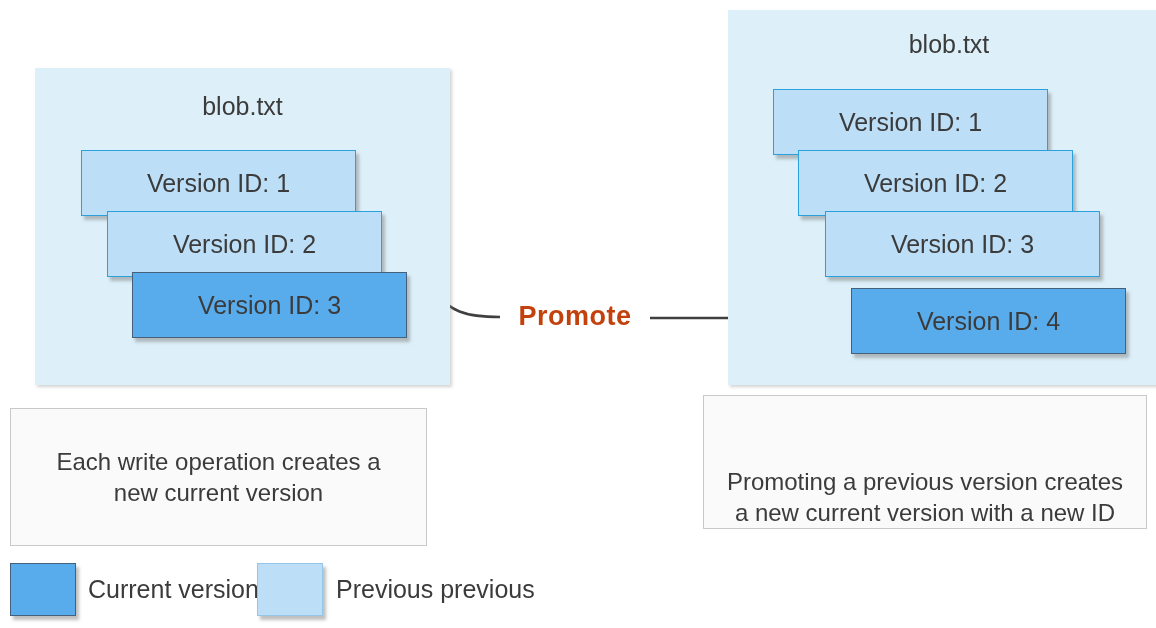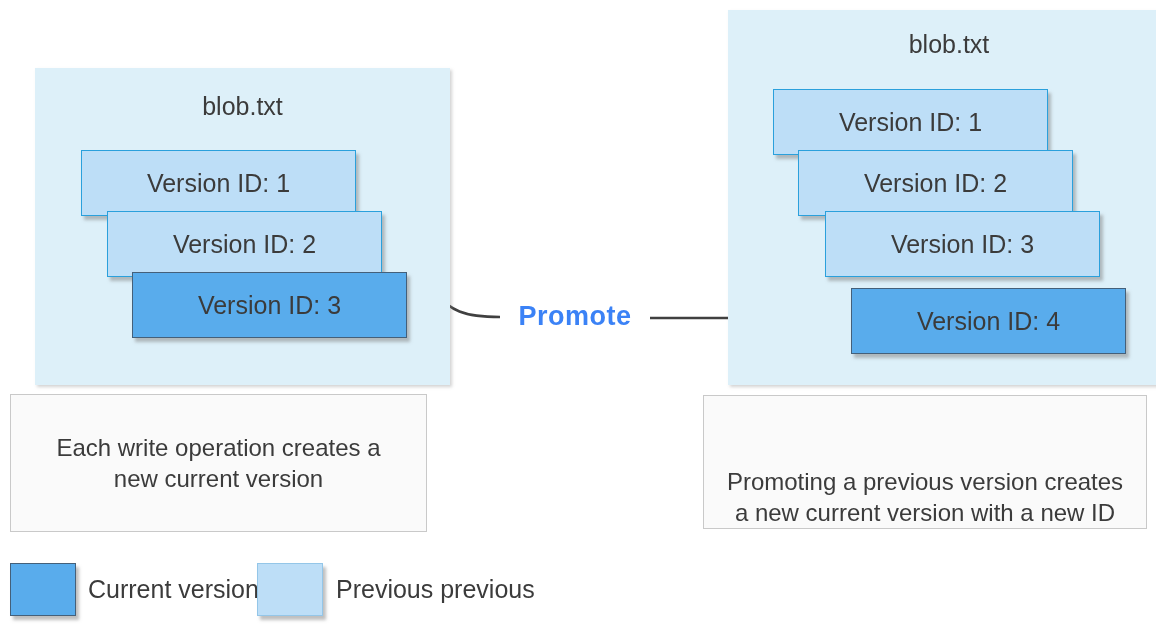--- a/index.html
+++ b/index.html
@@ -50,30 +50,30 @@
   .pr-v3 { left:97px;  top:201px; }
   .pr-v4 { left:123px; top:278px; }
 
   .caption {
     position:absolute;
     background:var(--caption-bg, #fafafa);
     border:1px solid var(--caption-border, #c9c9c9);
     display:flex; align-items:center; justify-content:center;
     text-align:center; font-size:24px; line-height:31px;
   }
-  .caption-left  { left:10px;  top:394px; width:415px; height:136px; }
+  .caption-left  { left:10px;  top:408px; width:415px; height:136px; }
   .caption-right { left:703px; top:395px; width:442px; height:132px;align-items:flex-end; }
   .caption .cap-text { display:block; }
   .caption-left  .cap-text { max-width:330px; }
   .caption-right .cap-text { max-width:410px; }
 
   .promote-label {
     position:absolute; left:495px; top:301px; width:160px;
     text-align:center; font-size:27px; font-weight:bold;
-    color:#3b82f6; letter-spacing:0.5px;
+    color:#c2410c; letter-spacing:0.5px;
   }
 
   .connector-svg {
     position:absolute; left:0; top:0; width:1156px; height:628px;
     pointer-events:none;
   }
 
   .legend { position:absolute; left:0; top:0; }
   .legend-swatch {
     position:absolute; width:64px; height:51px;

